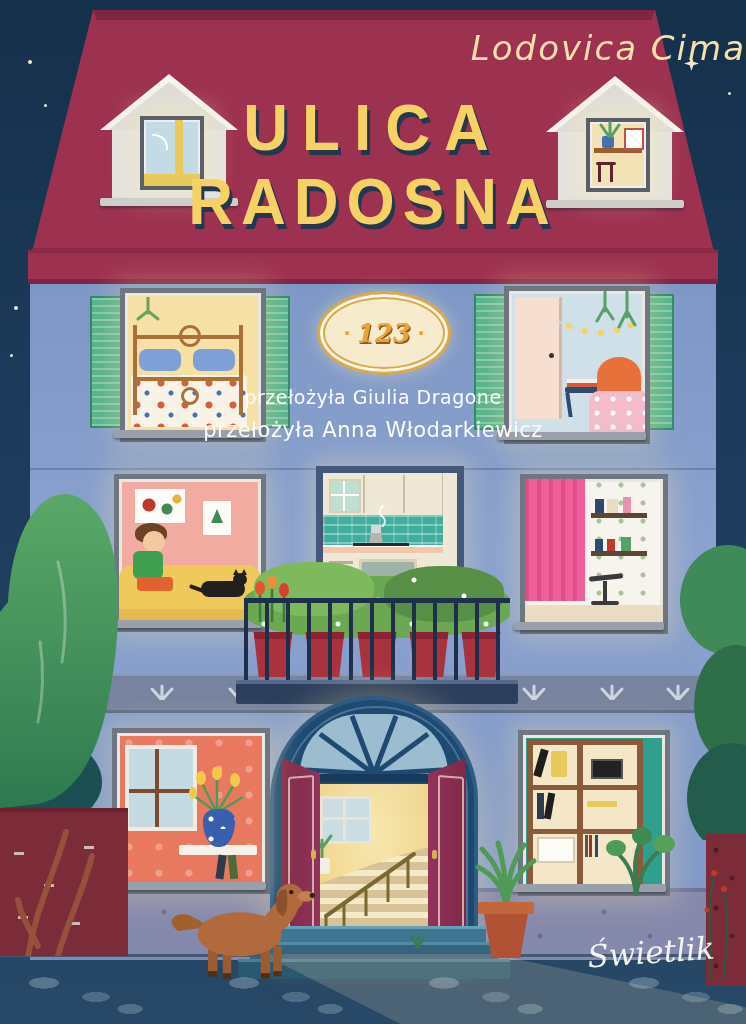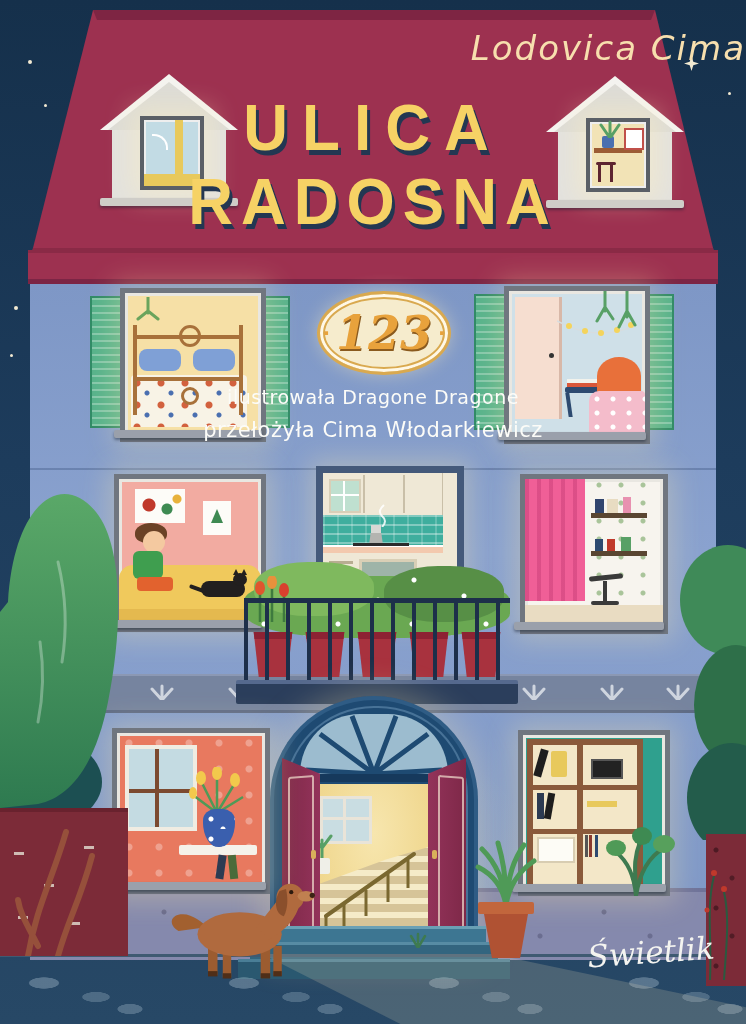--- a/index.html
+++ b/index.html
@@ -17,21 +17,21 @@
   .shutter{position:absolute;width:30px;background:#56b28b;border:2px solid #2f8a66;
     background-image:repeating-linear-gradient(180deg,rgba(255,255,255,.28) 0 2px,rgba(0,0,0,0) 2px 7px);}
   .author{position:absolute;left:0;top:28px;width:100%;text-align:right;
     font-size:34px;font-style:italic;color:#f7dfae;letter-spacing:2px;}
   .title{position:absolute;left:0;width:100%;text-align:center;font-family:"Liberation Sans",sans-serif;
     font-weight:bold;font-size:62px;color:#f6d265;text-shadow:3px 4px 0 #233752;transform:scaleY(1.06);}
   .credit{position:absolute;left:0;width:100%;text-align:center;color:#fcfcf8;letter-spacing:.5px;}
   .badge{position:absolute;left:317px;top:291px;width:128px;height:78px;border-radius:50%;
     background:#f6eccd;border:3px solid #d9a94f;display:flex;align-items:center;justify-content:center;
     box-shadow:inset 0 0 0 3px #fff8e6,inset 0 0 0 5px #d9a94f,0 0 18px rgba(255,240,190,.4);gap:6px;}
-  .badge .num{font-family:"DejaVu Serif",serif;font-style:italic;font-weight:bold;font-size:46px;
+  .badge .num{font-family:"DejaVu Serif",serif;font-style:italic;font-weight:bold;font-size:26px;
     color:#e8a23c;text-shadow:1px 2px 0 #8a5a1e;}
   .badge .dot{color:#e8a23c;font-size:20px;font-weight:bold;}
   .publisher{position:absolute;left:566px;top:934px;width:170px;text-align:center;
     font-family:"DejaVu Serif",serif;font-style:italic;font-size:31px;color:#f4f4f0;transform:rotate(-4deg);}
 </style>
 </head>
 <body>
 
 <div class="cover">
 
@@ -133,22 +133,22 @@
     <div class="abs" style="left:80px;top:100px;width:56px;height:48px;background:#f4bccb;border-radius:10px 4px 0 0;background-image:radial-gradient(circle 2px at 8px 8px,#fff 0 2px,transparent 3px);background-size:16px 14px"></div>
   </div>
   <div class="sill" style="left:498px;top:432px;width:148px"></div>
 
   <div class="badge">
     <span class="dot">·</span>
     <span class="num">123</span>
     <span class="dot">·</span>
   </div>
 
-  <div class="credit" style="top:386px;font-size:19px">ilustrowała Dragone Dragone</div>
-  <div class="credit" style="top:418px;font-size:21px">przełożyła Cima Włodarkiewicz</div>
+  <div class="credit" style="top:386px;font-size:19px">przełożyła Giulia Dragone</div>
+  <div class="credit" style="top:418px;font-size:21px">przełożyła Anna Włodarkiewicz</div>
 
   <div class="win-frame" style="left:114px;top:474px;width:142px;height:148px;background:#f2aba1">
     <div class="abs" style="left:16px;top:10px;width:50px;height:34px;background:#fdfcf8;background-image:radial-gradient(circle 6px at 14px 16px,#c0392b 0 6px,transparent 7px),radial-gradient(circle 5px at 32px 20px,#3e8a52 0 5px,transparent 6px),radial-gradient(circle 4px at 42px 10px,#e8b23c 0 4px,transparent 5px)"></div>
     <div class="abs" style="left:84px;top:22px;width:28px;height:34px;background:#fdfcf8">
       <div class="abs" style="left:8px;top:8px;width:0;height:0;border-left:6px solid transparent;border-right:6px solid transparent;border-bottom:14px solid #3e8a52"></div>
     </div>
     <div class="abs" style="left:0;top:86px;width:142px;height:62px;background:#f0c95c;border-radius:14px 14px 0 0;box-shadow:inset 0 -18px 0 rgba(190,140,40,.25)"></div>
     <div class="abs" style="left:16px;top:44px;width:32px;height:20px;background:#6b4226;border-radius:50% 50% 40% 40%"></div>
     <div class="abs" style="left:24px;top:52px;width:22px;height:22px;background:#f4c9a0;border-radius:50%"></div>
     <div class="abs" style="left:14px;top:72px;width:30px;height:28px;background:#3f9e4f;border-radius:6px"></div>

